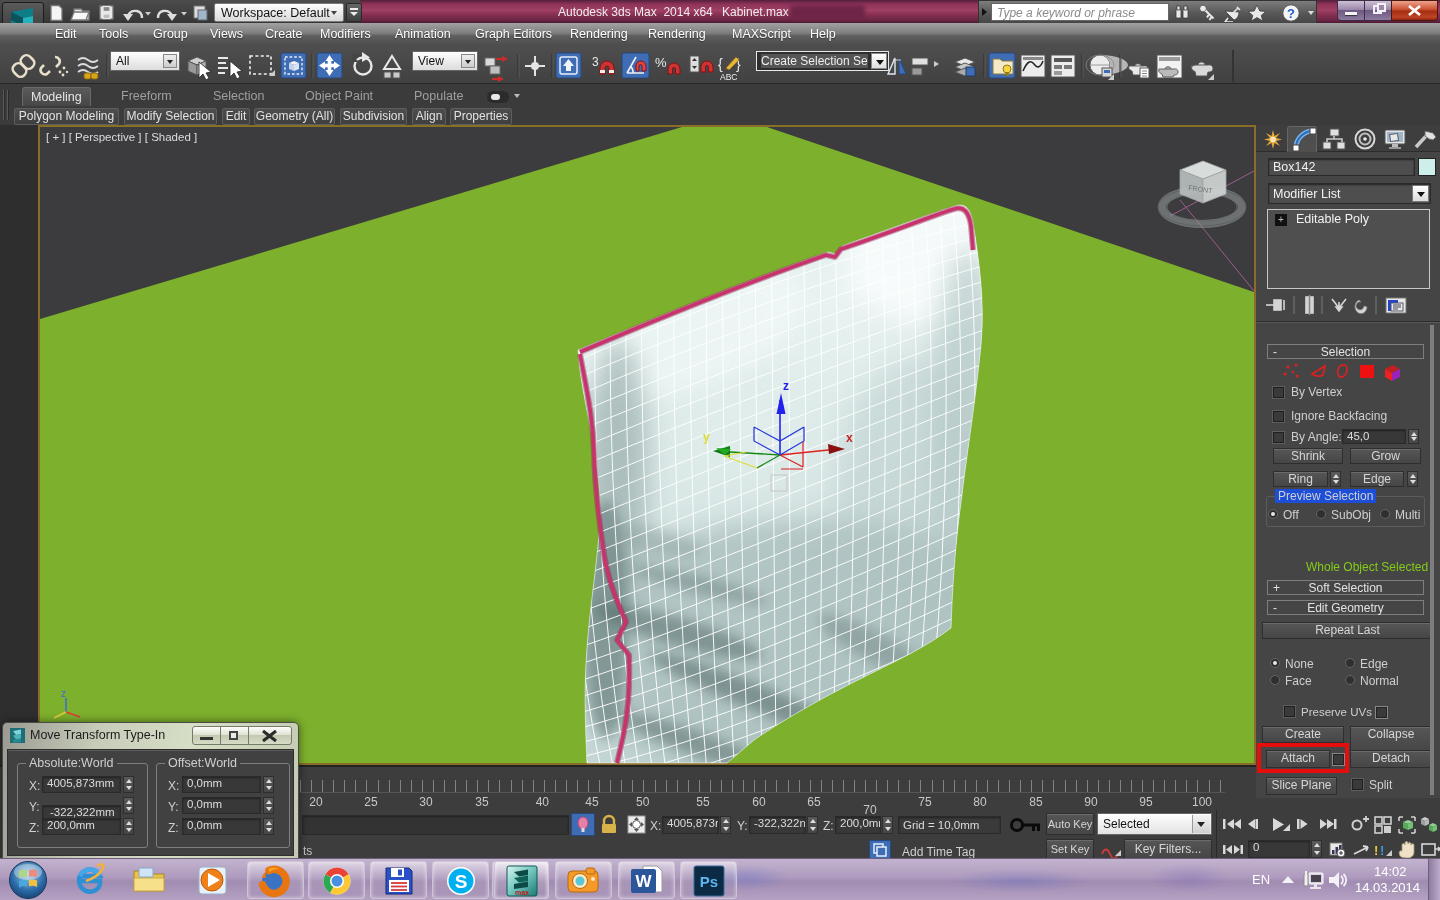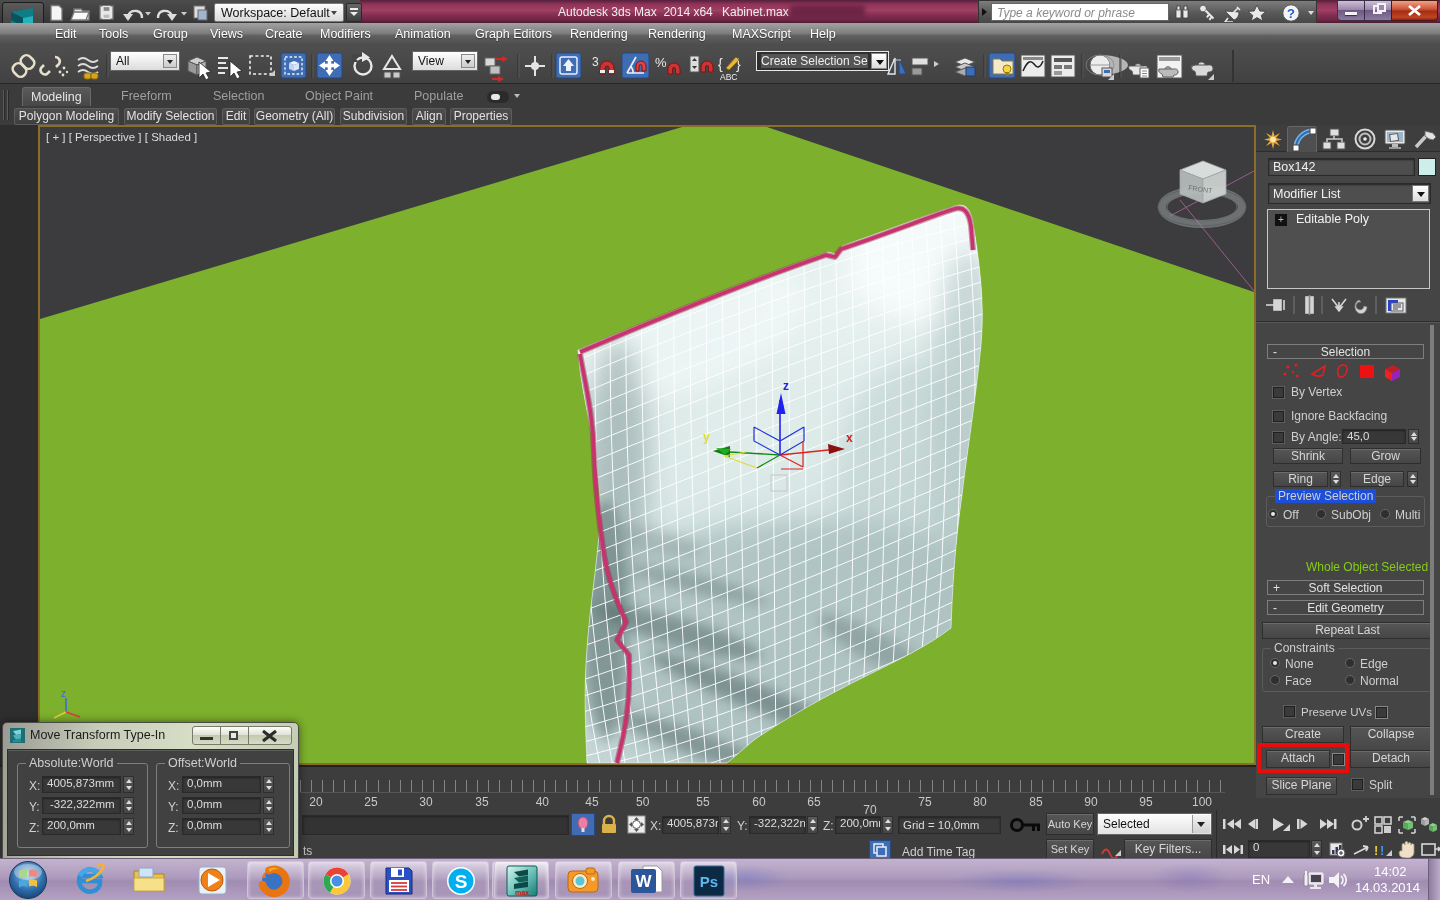--- a/index.html
+++ b/index.html
@@ -656,23 +656,20 @@
     <div class="lbl" style="left:27px;top:383px;">Off</div>
 <div class="rad" style="left:60px;top:384px;"></div>
     <div class="lbl" style="left:75px;top:383px;">SubObj</div>
 <div class="rad" style="left:124px;top:384px;"></div>
     <div class="lbl" style="left:139px;top:383px;">Multi</div>
 <div class="lbl" style="left:50px;top:412px;color:#84cc16;margin-top:23px;">Whole Object Selected</div>
 
 <div class="rollhead" style="left:11px;top:455px;width:157px;"><b>+</b>Soft Selection</div>
 <div class="rollhead" style="left:11px;top:475px;width:157px;"><b>-</b>Edit Geometry</div>
 <div class="btn" style="left:6px;top:497px;width:171px;height:17px;">Repeat Last</div>
-<div class="grp" style="left:6px;top:523px;width:171px;height:44px;">
-      <i style="background:#454545;">Constraints</i>
-    </div>
 <div class="rad on" style="left:14px;top:533px;"></div>
     <div class="lbl" style="left:29px;top:532px;">None</div>
 <div class="rad" style="left:89px;top:533px;"></div>
     <div class="lbl" style="left:104px;top:532px;">Edge</div>
 <div class="rad" style="left:14px;top:550px;"></div>
     <div class="lbl" style="left:29px;top:549px;">Face</div>
 <div class="rad" style="left:89px;top:550px;"></div>
     <div class="lbl" style="left:104px;top:549px;">Normal</div>
 <div class="chk" style="left:28px;top:581px;"></div>
     <div class="lbl" style="left:45px;top:581px;font-size:11.5px;">Preserve UVs</div>
@@ -882,21 +879,21 @@
 <div class="grp" style="left:9px;top:13px;width:131px;height:85px;border-color:#7e7e7e;">
         <i style="background:#414141;font-size:12.5px;">Absolute:World</i>
       </div>
 <div class="grp" style="left:148px;top:13px;width:134px;height:85px;border-color:#7e7e7e;">
         <i style="background:#414141;font-size:12.5px;">Offset:World</i>
       </div>
 <div class="lbl" style="left:21px;top:29px;">X:</div>
       <div class="fld" style="left:34px;top:26px;width:79px;height:17px;">4005,873mm</div>
       <div class="spin" style="left:115px;top:26px;height:17px;"></div>
 <div class="lbl" style="left:21px;top:50px;">Y:</div>
-      <div class="fld" style="left:34px;top:47px;width:79px;height:17px;padding-left:7px;">-322,322mm</div>
+      <div class="fld" style="left:34px;top:55px;width:79px;height:17px;padding-left:7px;">-322,322mm</div>
       <div class="spin" style="left:115px;top:47px;height:17px;"></div>
 <div class="lbl" style="left:21px;top:71px;">Z:</div>
       <div class="fld" style="left:34px;top:68px;width:79px;height:17px;">200,0mm</div>
       <div class="spin" style="left:115px;top:68px;height:17px;"></div>
 <div class="lbl" style="left:160px;top:29px;">X:</div>
       <div class="fld" style="left:174px;top:26px;width:79px;height:17px;">0,0mm</div>
       <div class="spin" style="left:255px;top:26px;height:17px;"></div>
 <div class="lbl" style="left:160px;top:50px;">Y:</div>
       <div class="fld" style="left:174px;top:47px;width:79px;height:17px;">0,0mm</div>
       <div class="spin" style="left:255px;top:47px;height:17px;"></div>

